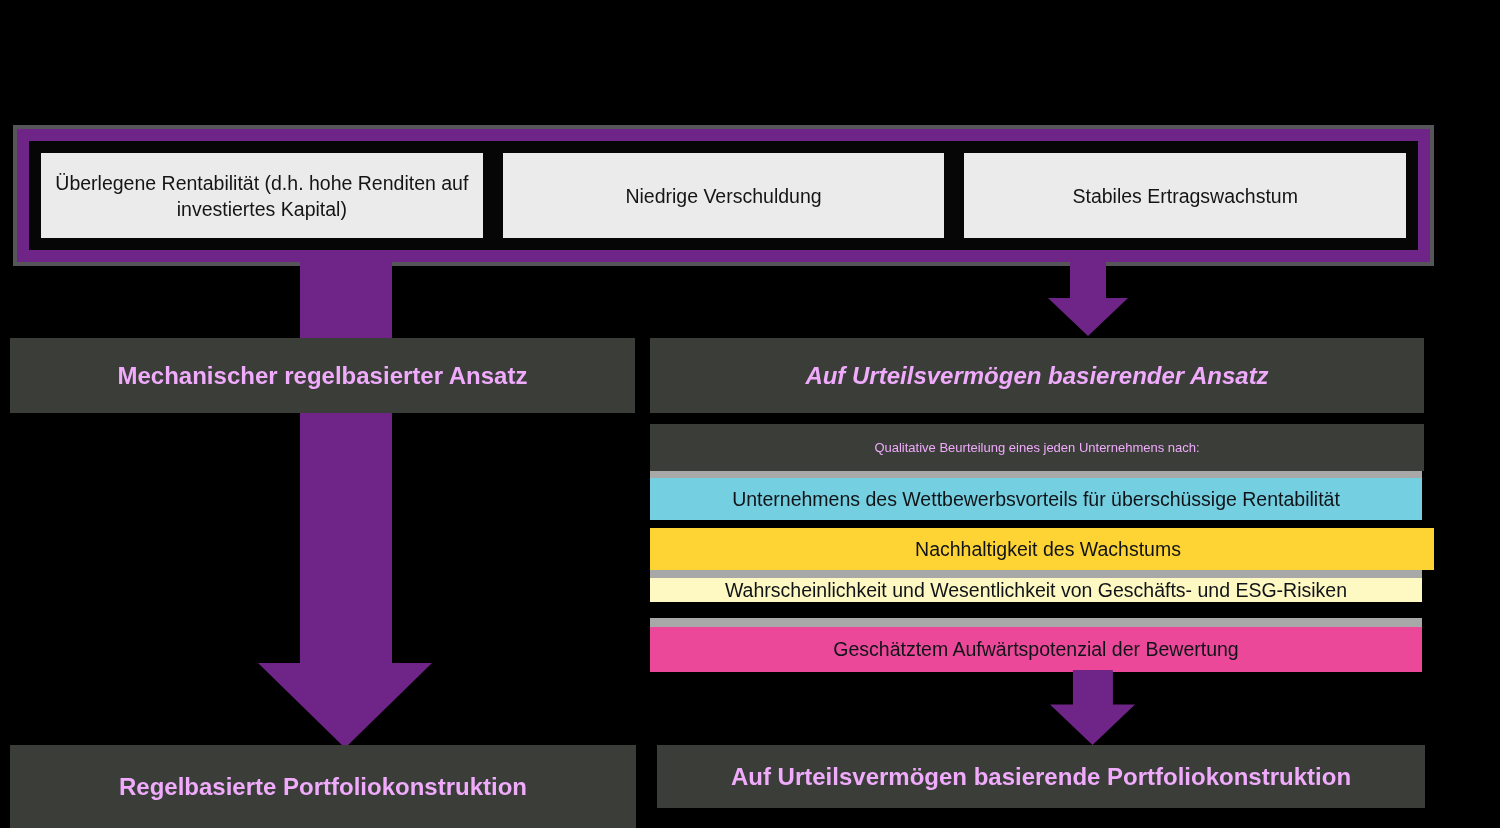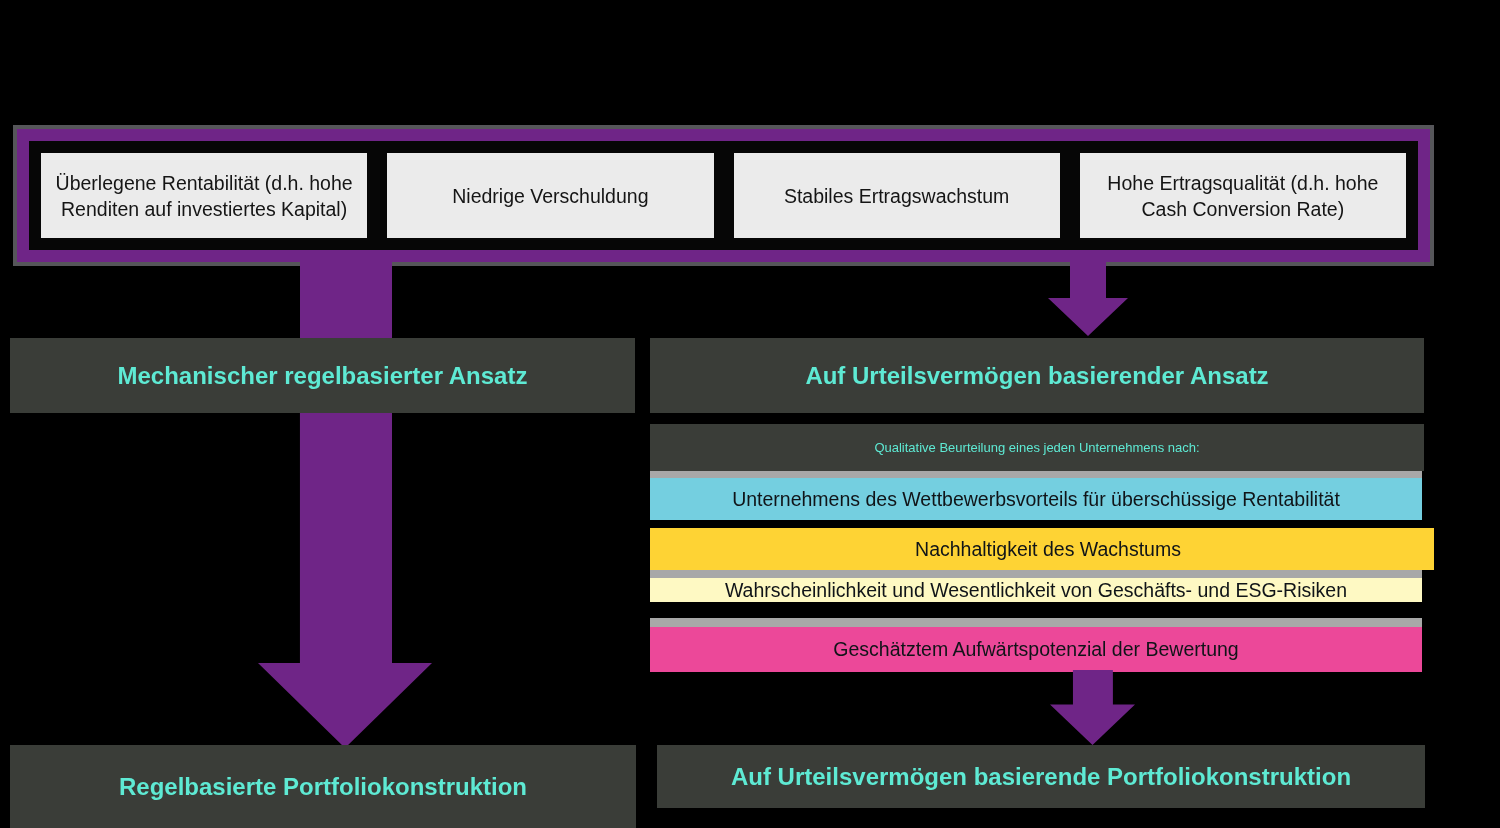--- a/index.html
+++ b/index.html
@@ -13,26 +13,26 @@
     box-sizing:border-box;border:12px solid #6f2587;outline:4px solid #56565a;
     background:#060606;display:flex;gap:20px;align-items:center;
     padding:0 12px;
   }
   .criterion{
     flex:1;height:85px;background:#ebebeb;display:flex;align-items:center;justify-content:center;
     text-align:center;color:#151515;font-size:19.5px;line-height:26px;padding:0 4px;overflow:hidden;
   }
   
   .dark-box{
-    position:absolute;background:#3a3d38;color:#5eead4;display:flex;
+    position:absolute;background:#3a3d38;color:#f0abfc;display:flex;
     align-items:center;justify-content:center;text-align:center;
   }
   .dark-box.hdr{font-size:24px;font-weight:700;}
   .box-left-mid{left:10px;top:338px;width:625px;height:75px;}
-  .box-right-mid{left:650px;top:338px;width:774px;height:75px;}
+  .box-right-mid{left:650px;top:338px;width:774px;height:75px;font-style:italic;}
   .box-qual{left:650px;top:424px;width:774px;height:47px;font-size:13px;font-weight:400;}
   .box-left-bottom{left:10px;top:745px;width:626px;height:83px;}
   .box-right-bottom{left:657px;top:745px;width:768px;height:63px;}
   
   .sep{position:absolute;left:650px;width:772px;background:#a8a8a8;}
   .bar{
     position:absolute;left:650px;width:772px;display:flex;align-items:center;justify-content:center;
     text-align:center;color:#101418;font-size:19.5px;font-weight:400;
   }
   .sep1{top:471px;height:7px;}
@@ -60,21 +60,20 @@
 </style>
 </head>
 <body>
 
 <div class="stage">
 
   <div class="top-box">
     <div class="criterion">Überlegene Rentabilität (d.h. hohe Renditen auf investiertes Kapital)</div>
     <div class="criterion">Niedrige Verschuldung</div>
     <div class="criterion">Stabiles Ertragswachstum</div>
-    <div class="criterion">Hohe Ertragsqualität (d.h. hohe Cash Conversion Rate)</div>
   </div>
 
   <div class="purple stem-left-top"></div>
   <div class="purple arrow-right-top"></div>
 
   <div class="dark-box hdr box-left-mid">Mechanischer regelbasierter Ansatz</div>
   <div class="dark-box hdr box-right-mid">Auf Urteilsvermögen basierender Ansatz</div>
 
   <div class="dark-box box-qual">Qualitative Beurteilung eines jeden Unternehmens nach:</div>
 

